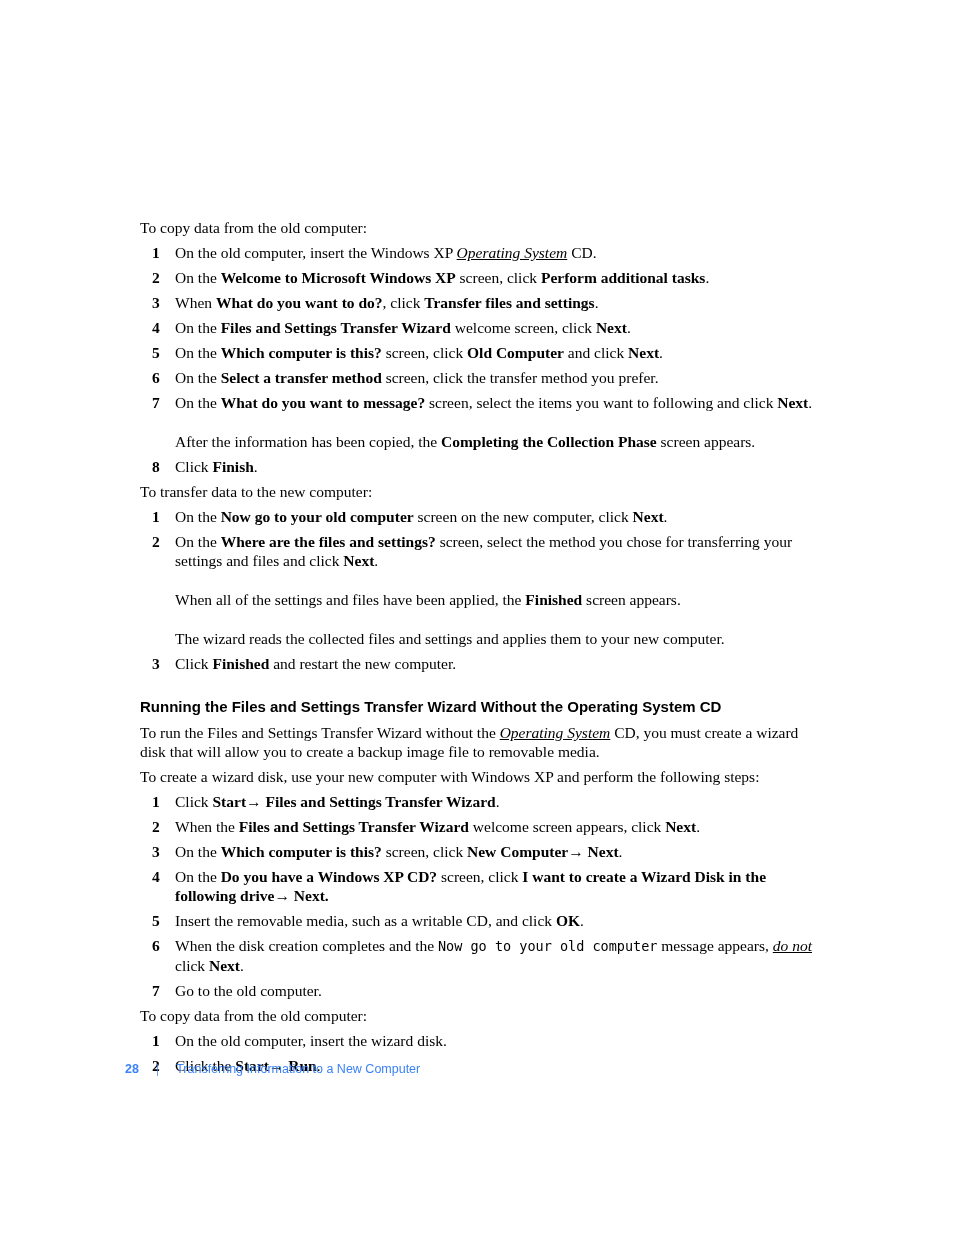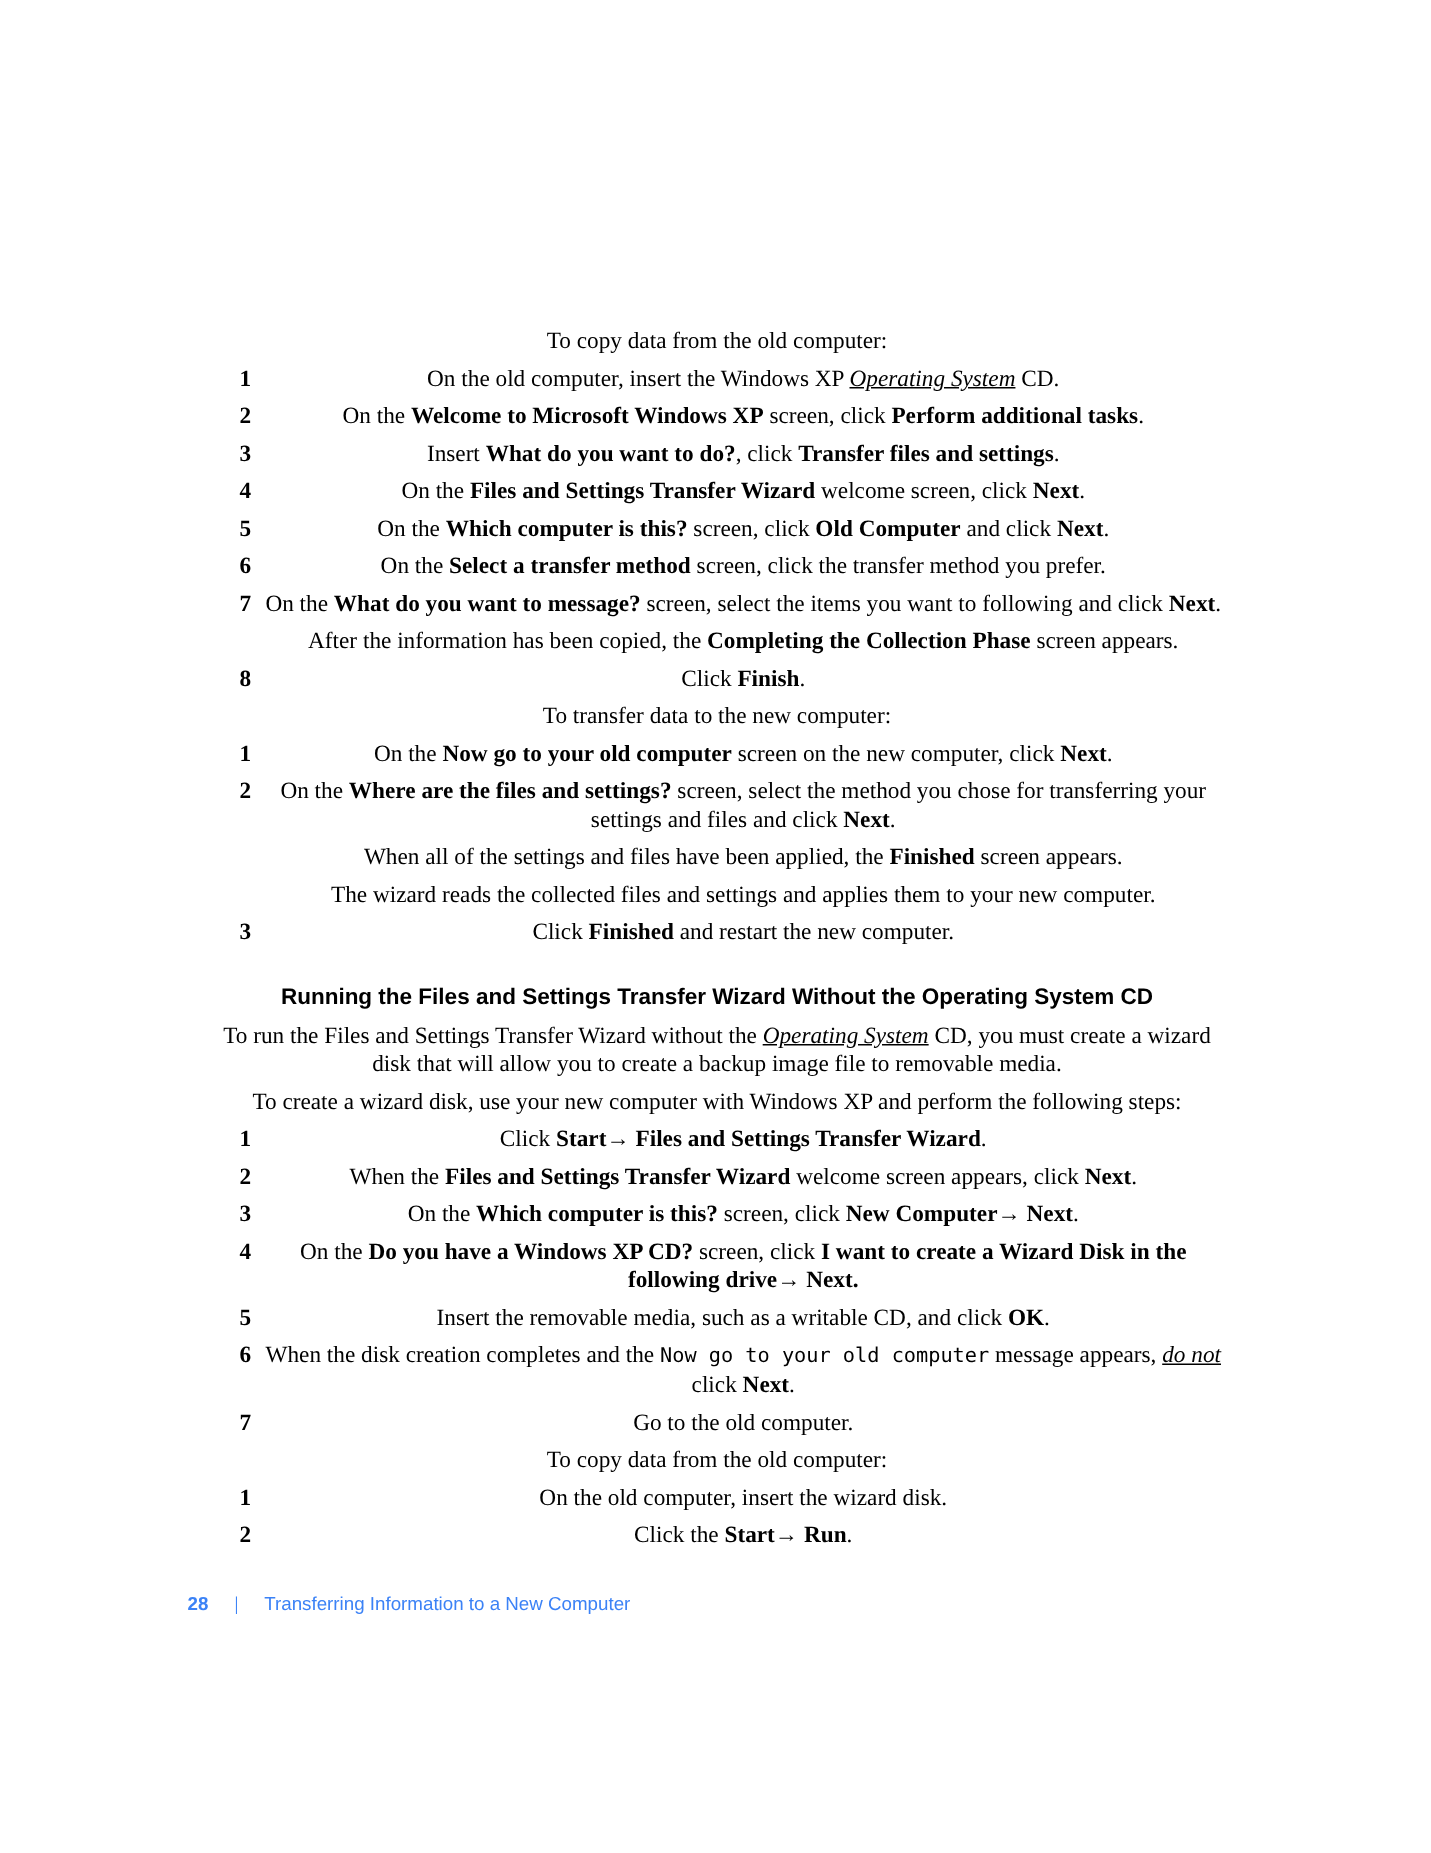--- a/index.html
+++ b/index.html
@@ -1,26 +1,26 @@
 <!DOCTYPE html>
 <html><head>
 <meta charset="utf-8">
 <style>
   html,body{margin:0;padding:0;}
   body{
     width:954px;height:1235px;background:#ffffff;color:#000;
     font-family:"Liberation Serif",serif;position:relative;overflow:hidden;
   }
-  .doc{position:absolute;left:0;top:0;width:935px;height:1235px;background:#fff;text-align:center;}
+  .doc{position:absolute;left:0;top:0;width:935px;height:1235px;background:#fff;}
   .content{position:absolute;left:140px;top:218px;width:676px;font-size:15.5px;line-height:19px;}
   .para{margin:0 0 6px 0;}
   .step{display:flex;margin:0 0 6px 0;}
   .num{flex:0 0 35px;width:35px;padding-left:12px;box-sizing:border-box;font-weight:bold;}
   .stx{flex:1;min-width:0;}
-  .note{margin-top:6px;font-family:Liberation Serif, serif;}
+  .note{margin-top:20px;font-family:Liberation Serif, serif;}
   .b{font-weight:bold;}
   .i{font-style:italic;text-decoration:underline;}
   .m{font-family:"DejaVu Sans Mono",monospace;font-size:13.5px;}
   .heading{
     font-family:"Liberation Sans",sans-serif;font-weight:bold;font-size:15px;
     line-height:19px;margin:24px 0 7px 0;
   }
   .footer{
     position:absolute;left:125px;top:1062px;display:flex;align-items:center;
     font-family:"Liberation Sans",sans-serif;font-size:12.5px;line-height:15px;color:#3b82f6;
@@ -41,21 +41,21 @@
       <div class="stx"><span>On the old computer, insert the Windows XP </span><span class="i">Operating System</span><span> CD.</span></div>
     </div>
 
     <div class="step">
       <span class="num">2</span>
       <div class="stx"><span>On the </span><span class="b">Welcome to Microsoft Windows XP</span><span> screen, click </span><span class="b">Perform additional tasks</span><span>.</span></div>
     </div>
 
     <div class="step">
       <span class="num">3</span>
-      <div class="stx"><span>Insert </span><span class="b">What do you want to do?</span><span>, click </span><span class="b">Transfer files and settings</span><span>.</span></div>
+      <div class="stx"><span>When </span><span class="b">What do you want to do?</span><span>, click </span><span class="b">Transfer files and settings</span><span>.</span></div>
     </div>
 
     <div class="step">
       <span class="num">4</span>
       <div class="stx"><span>On the </span><span class="b">Files and Settings Transfer Wizard</span><span> welcome screen, click </span><span class="b">Next</span><span>.</span></div>
     </div>
 
     <div class="step">
       <span class="num">5</span>
       <div class="stx"><span>On the </span><span class="b">Which computer is this?</span><span> screen, click </span><span class="b">Old Computer</span><span> and click </span><span class="b">Next</span><span>.</span></div>

